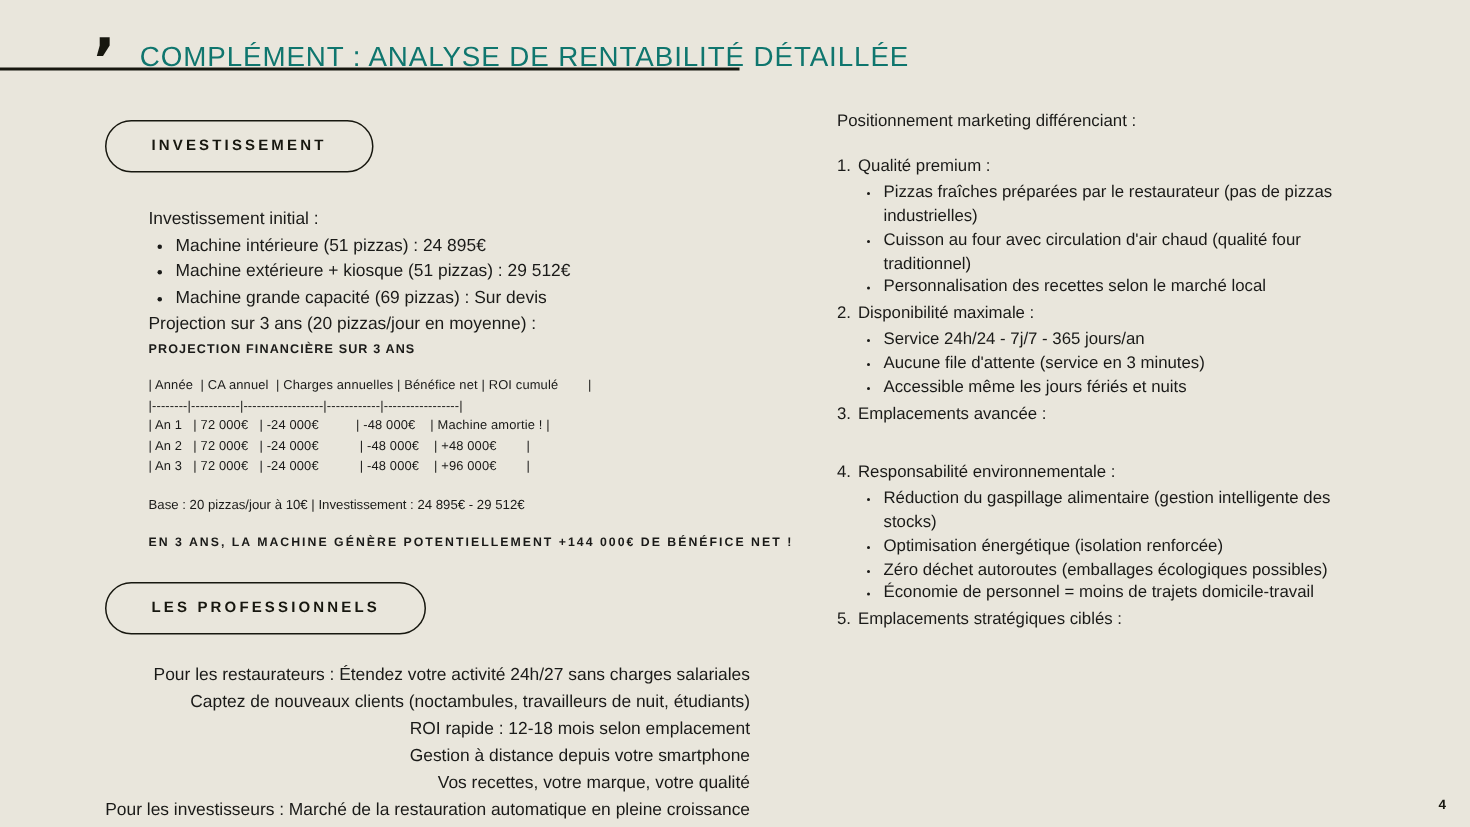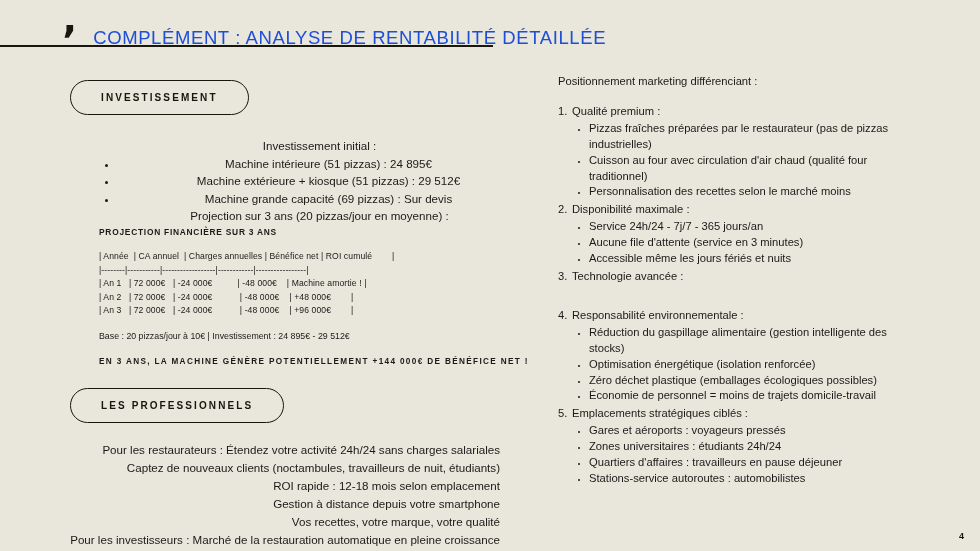--- a/index.html
+++ b/index.html
@@ -41,21 +41,21 @@
     font-weight: 700;
     color: #17170f;
     margin-right: 16px;
     position: relative;
     top: 3px;
     font-family: "DejaVu Sans", sans-serif;
   }
   .header-title {
     font-size: 18.5px;
     letter-spacing: 0.6px;
-    color: #1d4ed8;
+    color: #0f766e;
     font-weight: 400;
     white-space: nowrap;
   }
   .header-rule {
     position: absolute;
     left: 0;
     top: 45px;
     width: 493px;
     height: 2px;
     background: #17170f;
@@ -92,21 +92,20 @@
   .pill-wrap-right {
     padding-right: 10px;
   }
 
   
   .lead {
     margin-top: 22px;
     padding-left: 29px;
     font-size: 11.6px;
     line-height: 1.52;
-    text-align: center;
   }
   ul.bullets {
     margin: 0;
     padding-left: 18px;
     list-style: disc;
   }
   ul.bullets li {
     margin: 0;
     padding: 0;
     line-height: 1.52;
@@ -235,21 +234,21 @@
 | An 3   | 72 000€   | -24 000€           | -48 000€    | +96 000€        |</div>
       <div class="mono-base">Base : 20 pizzas/jour à 10€ | Investissement : 24 895€ - 29 512€</div>
       <div class="highlight">EN 3 ANS, LA MACHINE GÉNÈRE POTENTIELLEMENT +144 000€ DE BÉNÉFICE NET !</div>
     </div>
 
     <div class="pro-section">
       <div class="pill-wrap-right">
         <span class="pill">LES PROFESSIONNELS</span>
       </div>
       <div class="pro-list">
-        <div>Pour les restaurateurs : Étendez votre activité 24h/24 sans charges salariales</div>
+        <div>Pour les restaurateurs : Étendez votre activité 24h/27 sans charges salariales</div>
         <div>Captez de nouveaux clients (noctambules, travailleurs de nuit, étudiants)</div>
         <div>ROI rapide : 12-18 mois selon emplacement</div>
         <div>Gestion à distance depuis votre smartphone</div>
         <div>Vos recettes, votre marque, votre qualité</div>
         <div>Pour les investisseurs : Marché de la restauration automatique en pleine croissance</div>
 
       </div>
     </div>
   </div>
 
@@ -259,70 +258,63 @@
     <ol class="r-ol">
 
       <li>
         <div class="r-head">
           <span class="num">1.</span>
           <span>Qualité premium :</span>
         </div>
         <ul class="r-ul">
           <li>Pizzas fraîches préparées par le restaurateur (pas de pizzas industrielles)</li>
           <li>Cuisson au four avec circulation d'air chaud (qualité four traditionnel)</li>
-          <li>Personnalisation des recettes selon le marché moins</li>
+          <li>Personnalisation des recettes selon le marché local</li>
         </ul>
       </li>
 
       <li>
         <div class="r-head">
           <span class="num">2.</span>
           <span>Disponibilité maximale :</span>
         </div>
         <ul class="r-ul">
           <li>Service 24h/24 - 7j/7 - 365 jours/an</li>
           <li>Aucune file d'attente (service en 3 minutes)</li>
           <li>Accessible même les jours fériés et nuits</li>
         </ul>
       </li>
 
       <li>
         <div class="r-head">
           <span class="num">3.</span>
-          <span>Technologie avancée :</span>
+          <span>Emplacements avancée :</span>
         </div>
       </li>
 
       <div class="r-gap"></div>
 
       <li>
         <div class="r-head">
           <span class="num">4.</span>
           <span>Responsabilité environnementale :</span>
         </div>
         <ul class="r-ul">
           <li>Réduction du gaspillage alimentaire (gestion intelligente des stocks)</li>
           <li>Optimisation énergétique (isolation renforcée)</li>
-          <li>Zéro déchet plastique (emballages écologiques possibles)</li>
+          <li>Zéro déchet autoroutes (emballages écologiques possibles)</li>
           <li>Économie de personnel = moins de trajets domicile-travail</li>
         </ul>
       </li>
 
       <li>
         <div class="r-head">
           <span class="num">5.</span>
           <span>Emplacements stratégiques ciblés :</span>
         </div>
-        <ul class="r-ul">
-          <li>Gares et aéroports : voyageurs pressés</li>
-          <li>Zones universitaires : étudiants 24h/24</li>
-          <li>Quartiers d'affaires : travailleurs en pause déjeuner</li>
-          <li>Stations-service autoroutes : automobilistes</li>
-
-        </ul>
       </li>
 
     </ol>
   </div>
 
   <div class="page-num">4</div>
 
 </div>
 
 </body></html>

